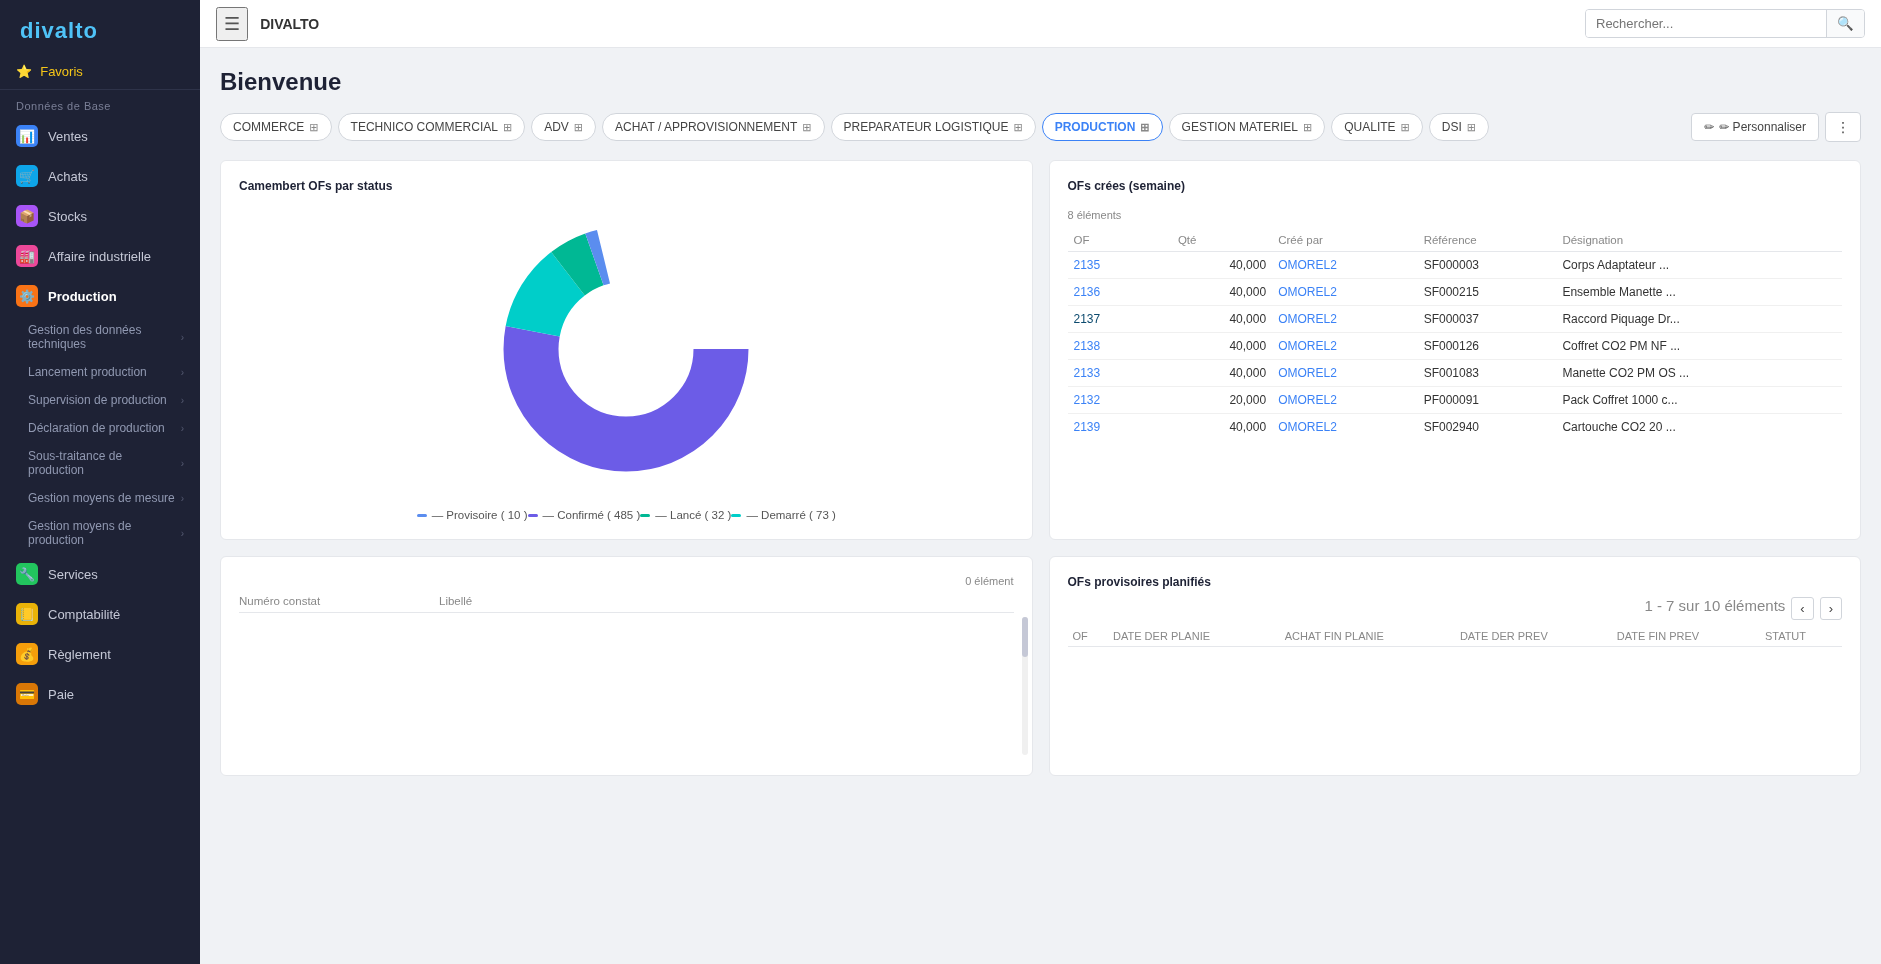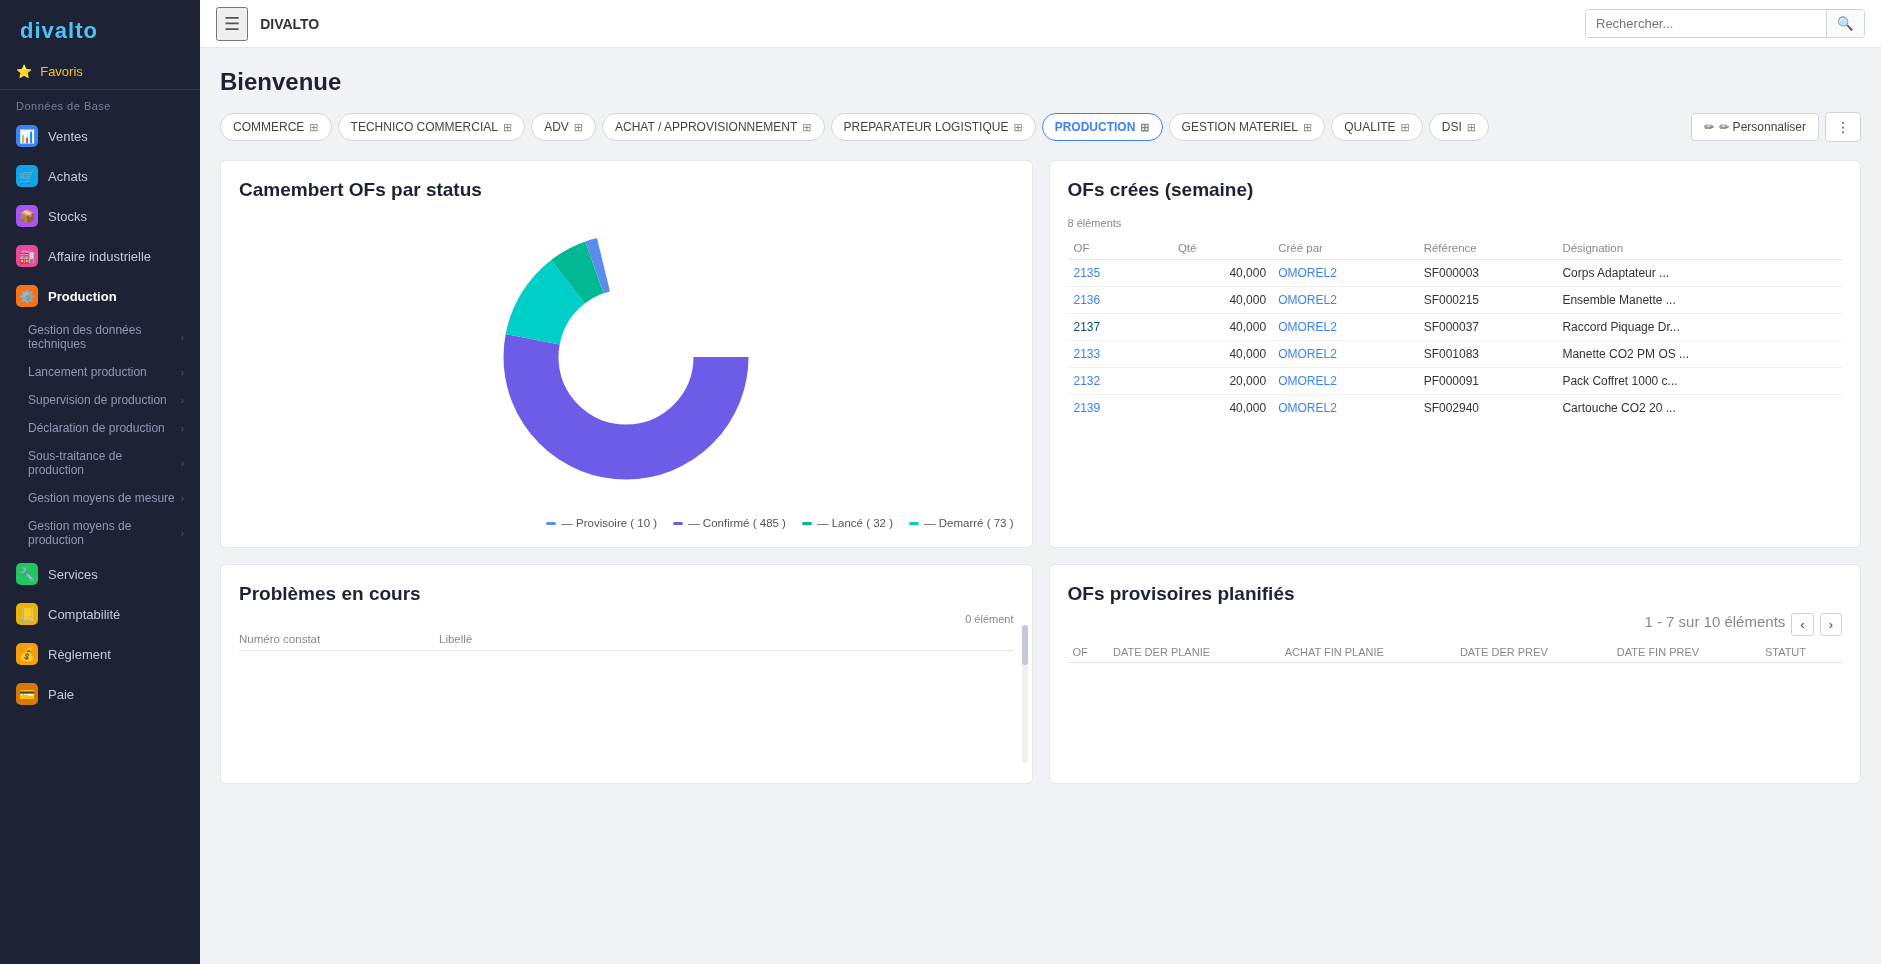--- a/index.html
+++ b/index.html
@@ -214,37 +214,36 @@
       margin-bottom: 16px;
     }
     .widget {
       background: white;
       border-radius: 6px;
       border: 1px solid #e5e7eb;
       padding: 18px;
       min-height: 320px;
     }
     .widget-title {
-      font-size: 19px;
+      font-size: 12px;
       font-weight: 600;
       color: #1e2235;
       margin-bottom: 16px;
     }
 
     
     .donut-container {
       display: flex;
       justify-content: center;
       align-items: center;
       margin: 10px 0 20px;
     }
     .donut-legend {
       display: flex;
-      justify-content: flex-end;
-      gap: 16px;
+      justify-content: center;
       font-size: 11.5px;
       color: #555;
       flex-wrap: wrap;
       margin-top: 12px;
     }
     .legend-item {
       display: flex;
       align-items: center;
       gap: 5px;
     }
@@ -546,20 +545,28 @@
     </tr>
               <tr>
       <td style="color:#0c4a6e;">2137</td>
       <td></td>
       <td class="text-right">40,000</td>
       <td style="color:#3b82f6;">OMOREL2</td>
       <td>SF000037</td>
       <td>Raccord Piquage Dr...</td>
     </tr>
               <tr>
+      <td style="color:#3b82f6;">2138</td>
+      <td></td>
+      <td class="text-right">40,000</td>
+      <td style="color:#3b82f6;">OMOREL2</td>
+      <td>SF000126</td>
+      <td>Coffret CO2 PM NF ...</td>
+    </tr>
+              <tr>
       <td style="color:#3b82f6;">2133</td>
       <td></td>
       <td class="text-right">40,000</td>
       <td style="color:#3b82f6;">OMOREL2</td>
       <td>SF001083</td>
       <td>Manette CO2 PM OS ...</td>
     </tr>
               <tr>
       <td style="color:#3b82f6;">2132</td>
       <td></td>
@@ -577,21 +584,20 @@
       <td>Cartouche CO2 20 ...</td>
     </tr>
             </tbody>
         </table>
       </div>
     </div>
 
     <div class="widgets-row">
 
       <div class="widget widget-sm scrollbar-widget">
-        <div class="widget-title">Problèmes en cours</div>
         <div class="element-count">0 élément</div>
         <div style="display:flex; border-bottom:1px solid #e5e7eb; padding-bottom:5px; font-size:11.5px; color:#888; font-weight:500;">
           <span style="width:200px;">Numéro constat</span>
           <span>Libellé</span>
         </div>
         <div class="widget-scroll-indicator">
           <div class="widget-scroll-thumb"></div>
         </div>
       </div>
 

